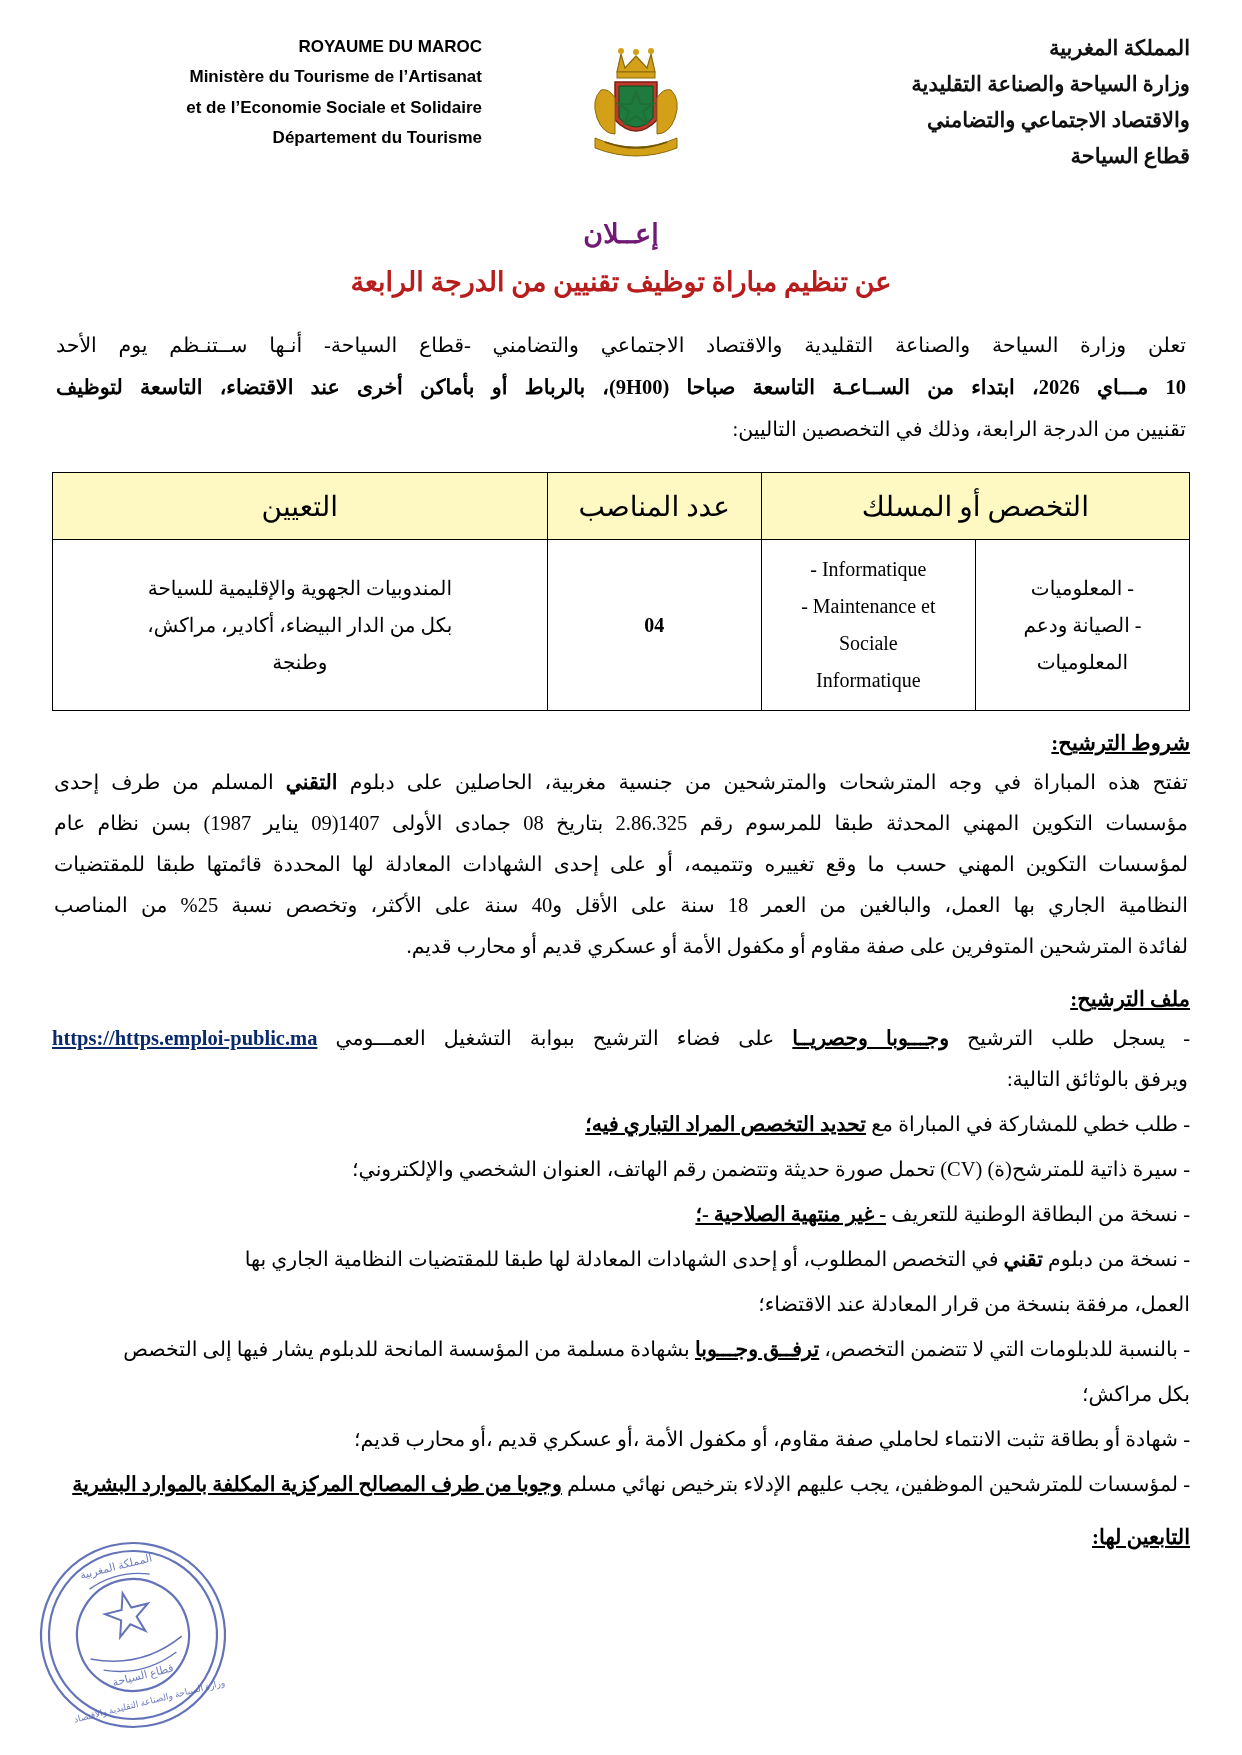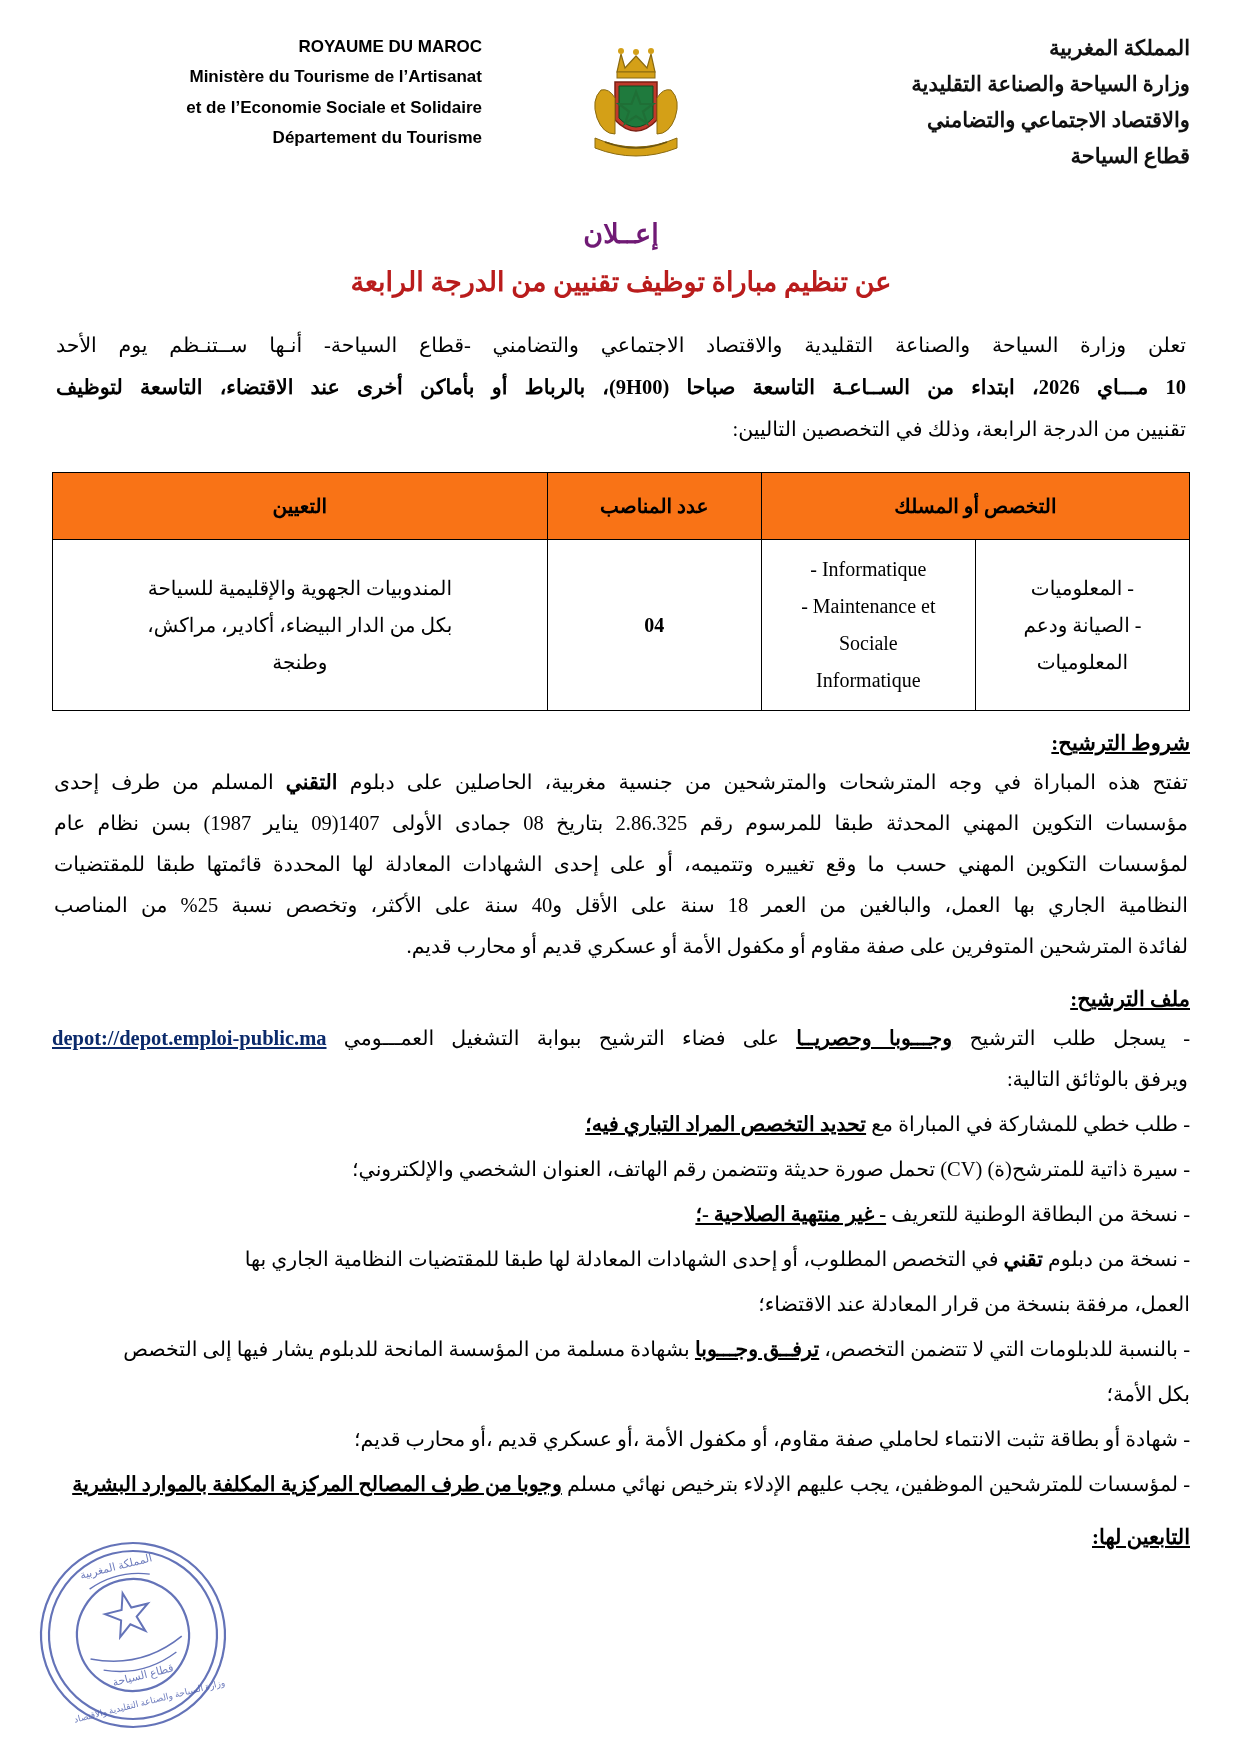--- a/index.html
+++ b/index.html
@@ -103,23 +103,23 @@
     direction: rtl;
     table-layout: fixed;
   }
   table.jobs th, table.jobs td {
     border: 1px solid #000;
     padding: 10px 8px;
     text-align: center;
     vertical-align: middle;
   }
   table.jobs thead th {
-    background: #f97316;
-    font-size: 20px;
-    font-weight: bold;
+    background: #fef9c3;
+    font-size: 28px;
+    font-weight: normal;
     height: 46px;
   }
   table.jobs td { height: 150px; font-size: 20px; line-height: 1.85; }
   .col-spec { width: 29%; }
   .col-fr { width: 26%; }
   .col-num { width: 13%; }
   .col-loc { width: 32%; }
   .fr-cell {
     direction: ltr;
     font-family: "Liberation Serif", serif;
@@ -279,32 +279,32 @@
   <div class="para">
     <div><span>تفتح هذه المباراة في وجه المترشحات والمترشحين من جنسية مغربية، الحاصلين على دبلوم </span><span class="bold">التقني</span><span> المسلم من طرف إحدى</span></div>
     <div>مؤسسات التكوين المهني المحدثة طبقا للمرسوم رقم 2.86.325 بتاريخ 08 جمادى الأولى 1407(09 يناير 1987)  بسن نظام عام</div>
     <div>لمؤسسات التكوين المهني حسب ما وقع تغييره وتتميمه، أو على إحدى الشهادات المعادلة لها المحددة قائمتها طبقا للمقتضيات</div>
     <div>النظامية الجاري بها العمل، والبالغين من العمر 18 سنة على الأقل و40 سنة على الأكثر، وتخصص نسبة 25% من المناصب</div>
     <div class="last">لفائدة المترشحين المتوفرين على صفة مقاوم أو مكفول الأمة أو عسكري قديم أو محارب قديم.</div>
   </div>
 
   <div class="sec-title">ملف الترشيح:</div>
   <div class="link-line">
-    <span>- يسجل طلب الترشيح </span><span class="bu">وجـــوبا وحصريــا</span><span> على فضاء الترشيح ببوابة التشغيل العمـــومي </span><a class="link" href="#">depot://depot.emploi-public.ma</a>
+    <span>- يسجل طلب الترشيح </span><span class="bu">وجـــوبا وحصريــا</span><span> على فضاء الترشيح ببوابة التشغيل العمـــومي </span><a class="link" href="#">https://https.emploi-public.ma</a>
   </div>
   <div class="para para-last">ويرفق بالوثائق التالية:</div>
 
   <ul class="docs">
     <li><span>- طلب خطي للمشاركة في المباراة مع </span><span class="bu">تحديد التخصص المراد التباري فيه؛</span></li>
     <li><span>- سيرة ذاتية للمترشح(ة) (CV) تحمل صورة حديثة وتتضمن رقم الهاتف، العنوان الشخصي والإلكتروني؛</span></li>
     <li><span>- نسخة من البطاقة الوطنية للتعريف </span><span class="bu">- غير منتهية الصلاحية -؛</span></li>
     <li><span>- نسخة من دبلوم </span><span class="bold">تقني</span><span> في التخصص المطلوب، أو إحدى الشهادات المعادلة لها طبقا للمقتضيات النظامية الجاري بها</span></li>
     <li><span>العمل، مرفقة بنسخة من قرار المعادلة عند الاقتضاء؛</span></li>
     <li><span>- بالنسبة للدبلومات التي لا تتضمن التخصص، </span><span class="bu">ترفــق وجـــوبا</span><span> بشهادة مسلمة من المؤسسة المانحة للدبلوم يشار فيها إلى التخصص</span></li>
-    <li><span>بكل الأمة؛</span></li>
+    <li><span>بكل مراكش؛</span></li>
     <li><span>- شهادة أو بطاقة تثبت الانتماء لحاملي صفة مقاوم، أو مكفول الأمة ،أو عسكري قديم ،أو محارب قديم؛</span></li>
     <li><span>- لمؤسسات للمترشحين الموظفين، يجب عليهم الإدلاء بترخيص نهائي مسلم </span><span class="bu">وجوبا من طرف المصالح المركزية المكلفة بالموارد البشرية</span></li>
   </ul>
   <div class="sec-title">التابعين لها:</div>
 
   <div class="stamp">
     <svg width="215" height="215" viewBox="0 0 215 215" aria-hidden="true">
       <g transform="rotate(-14 107 107)" fill="none" stroke="#2a3f9e" stroke-width="2.2" opacity="0.85">
         <circle cx="107" cy="107" r="92"></circle>
         <circle cx="107" cy="107" r="84"></circle>

